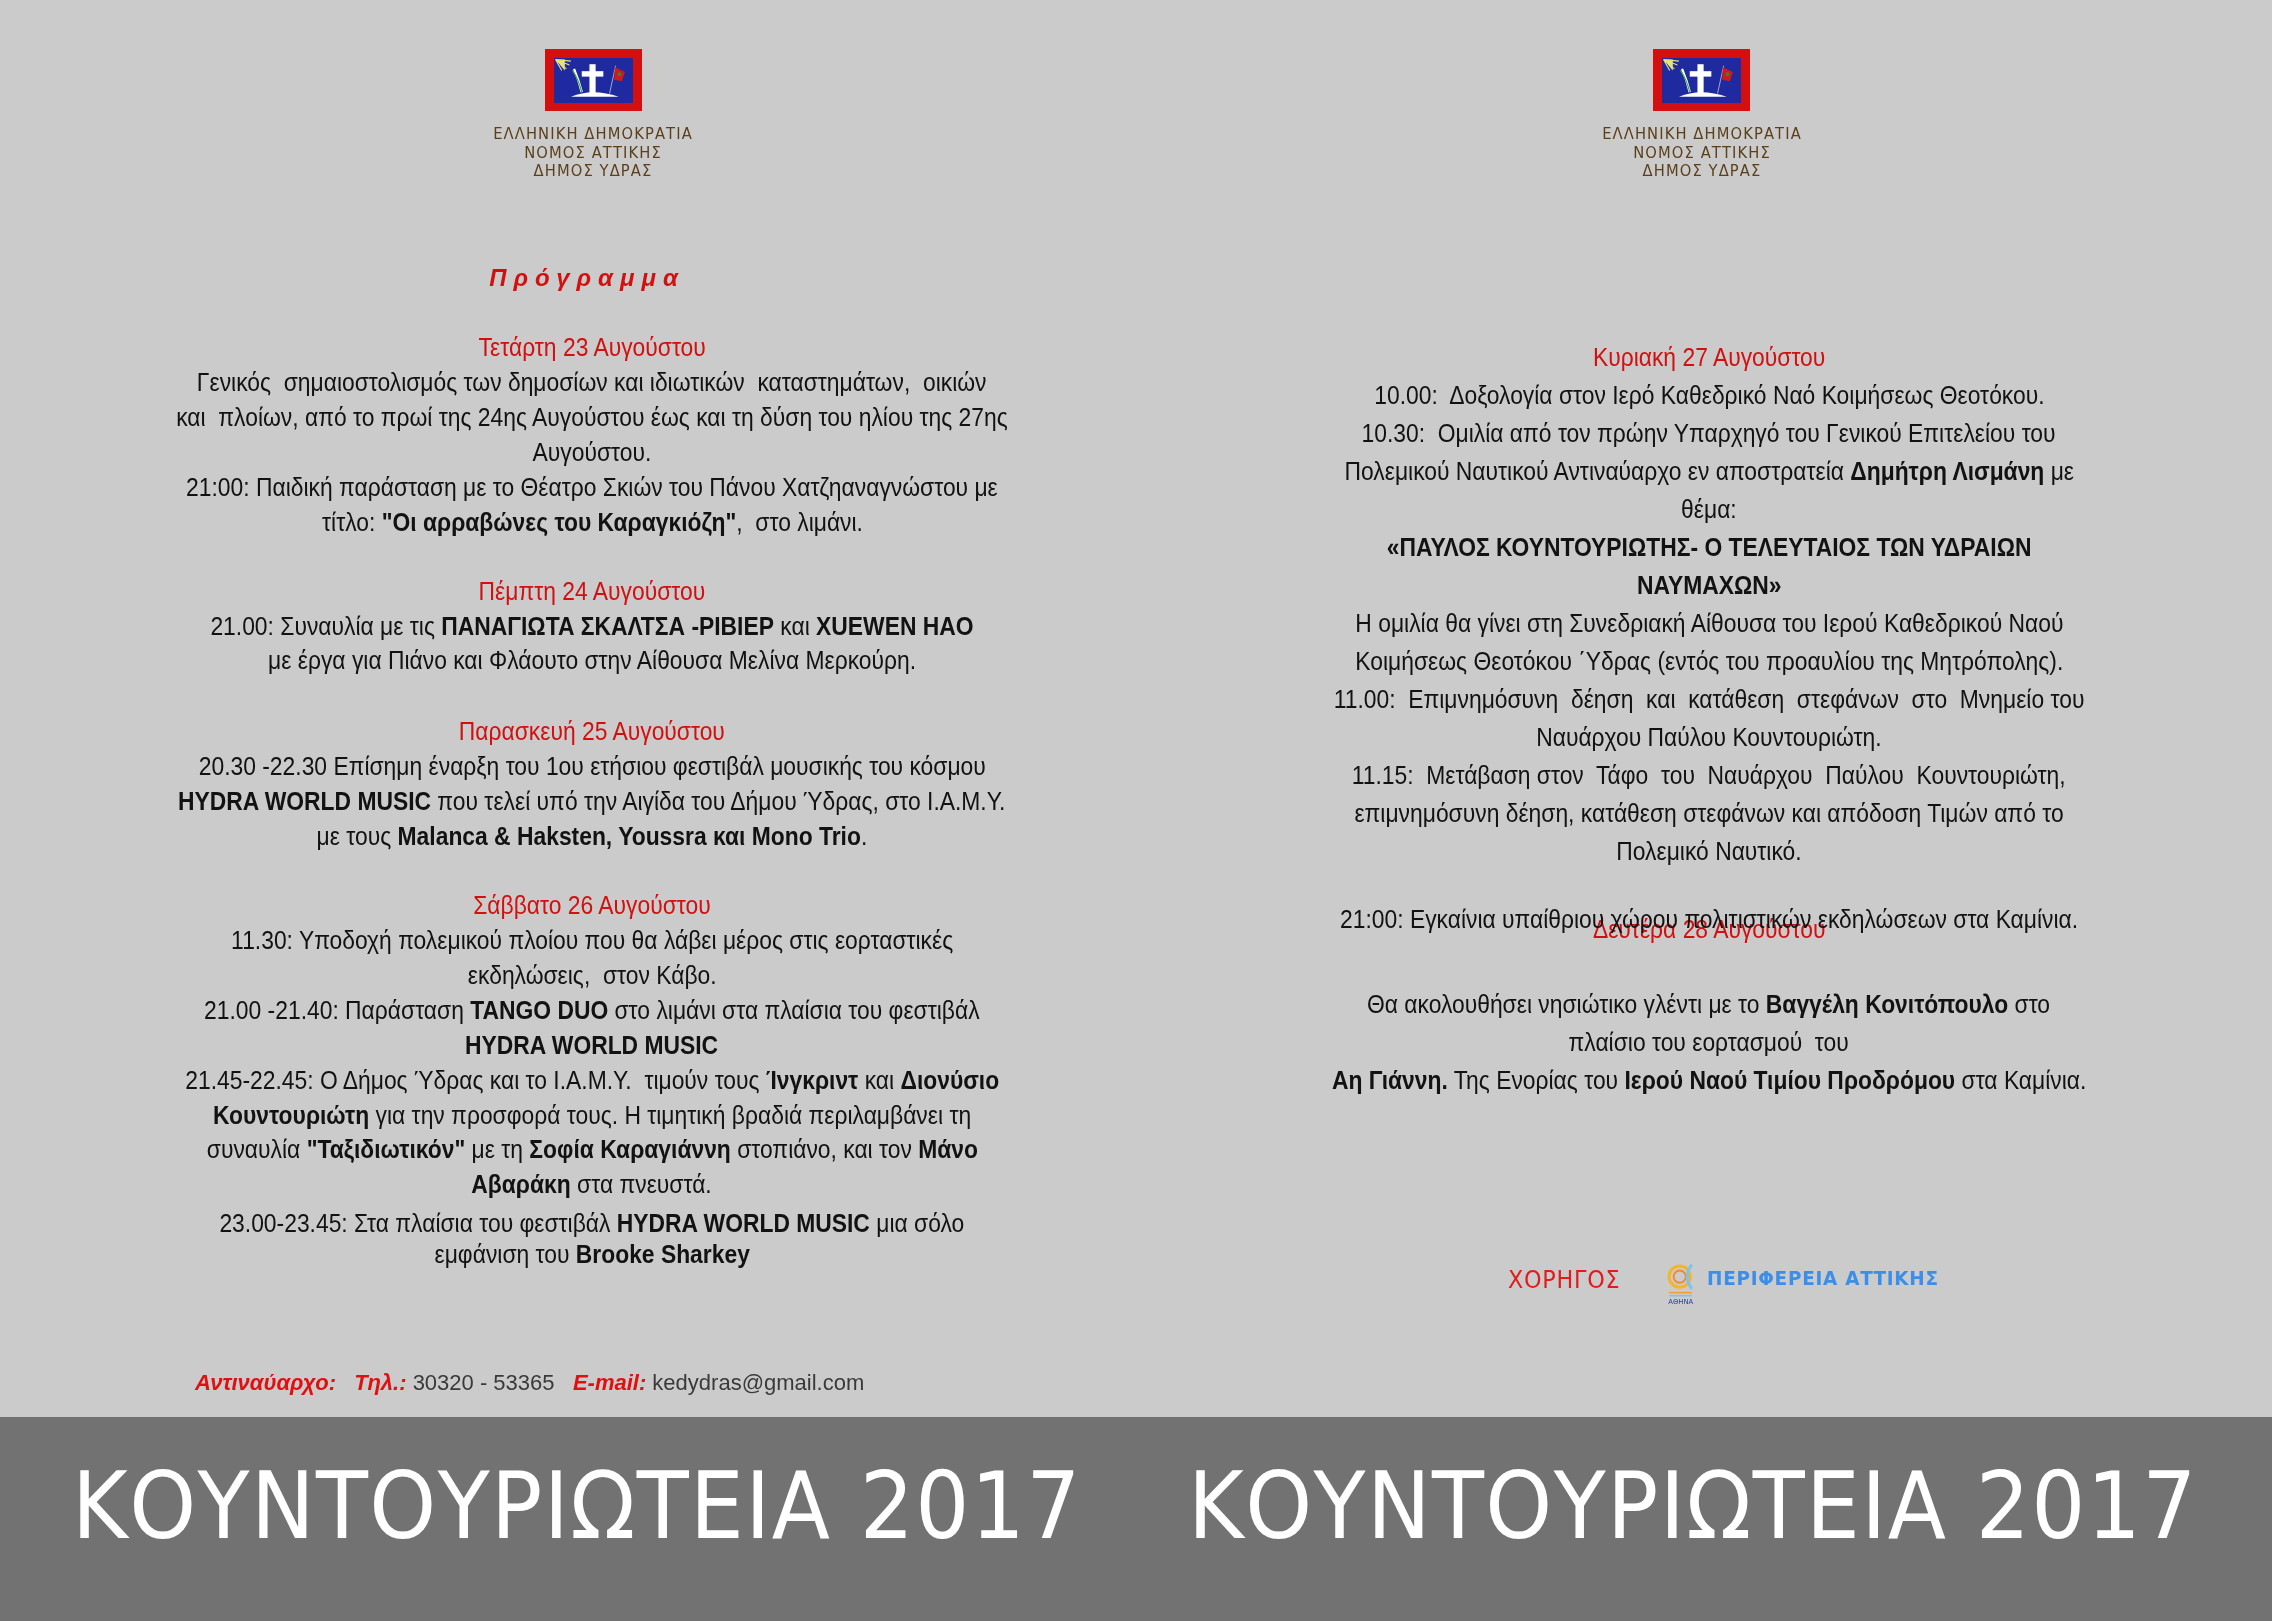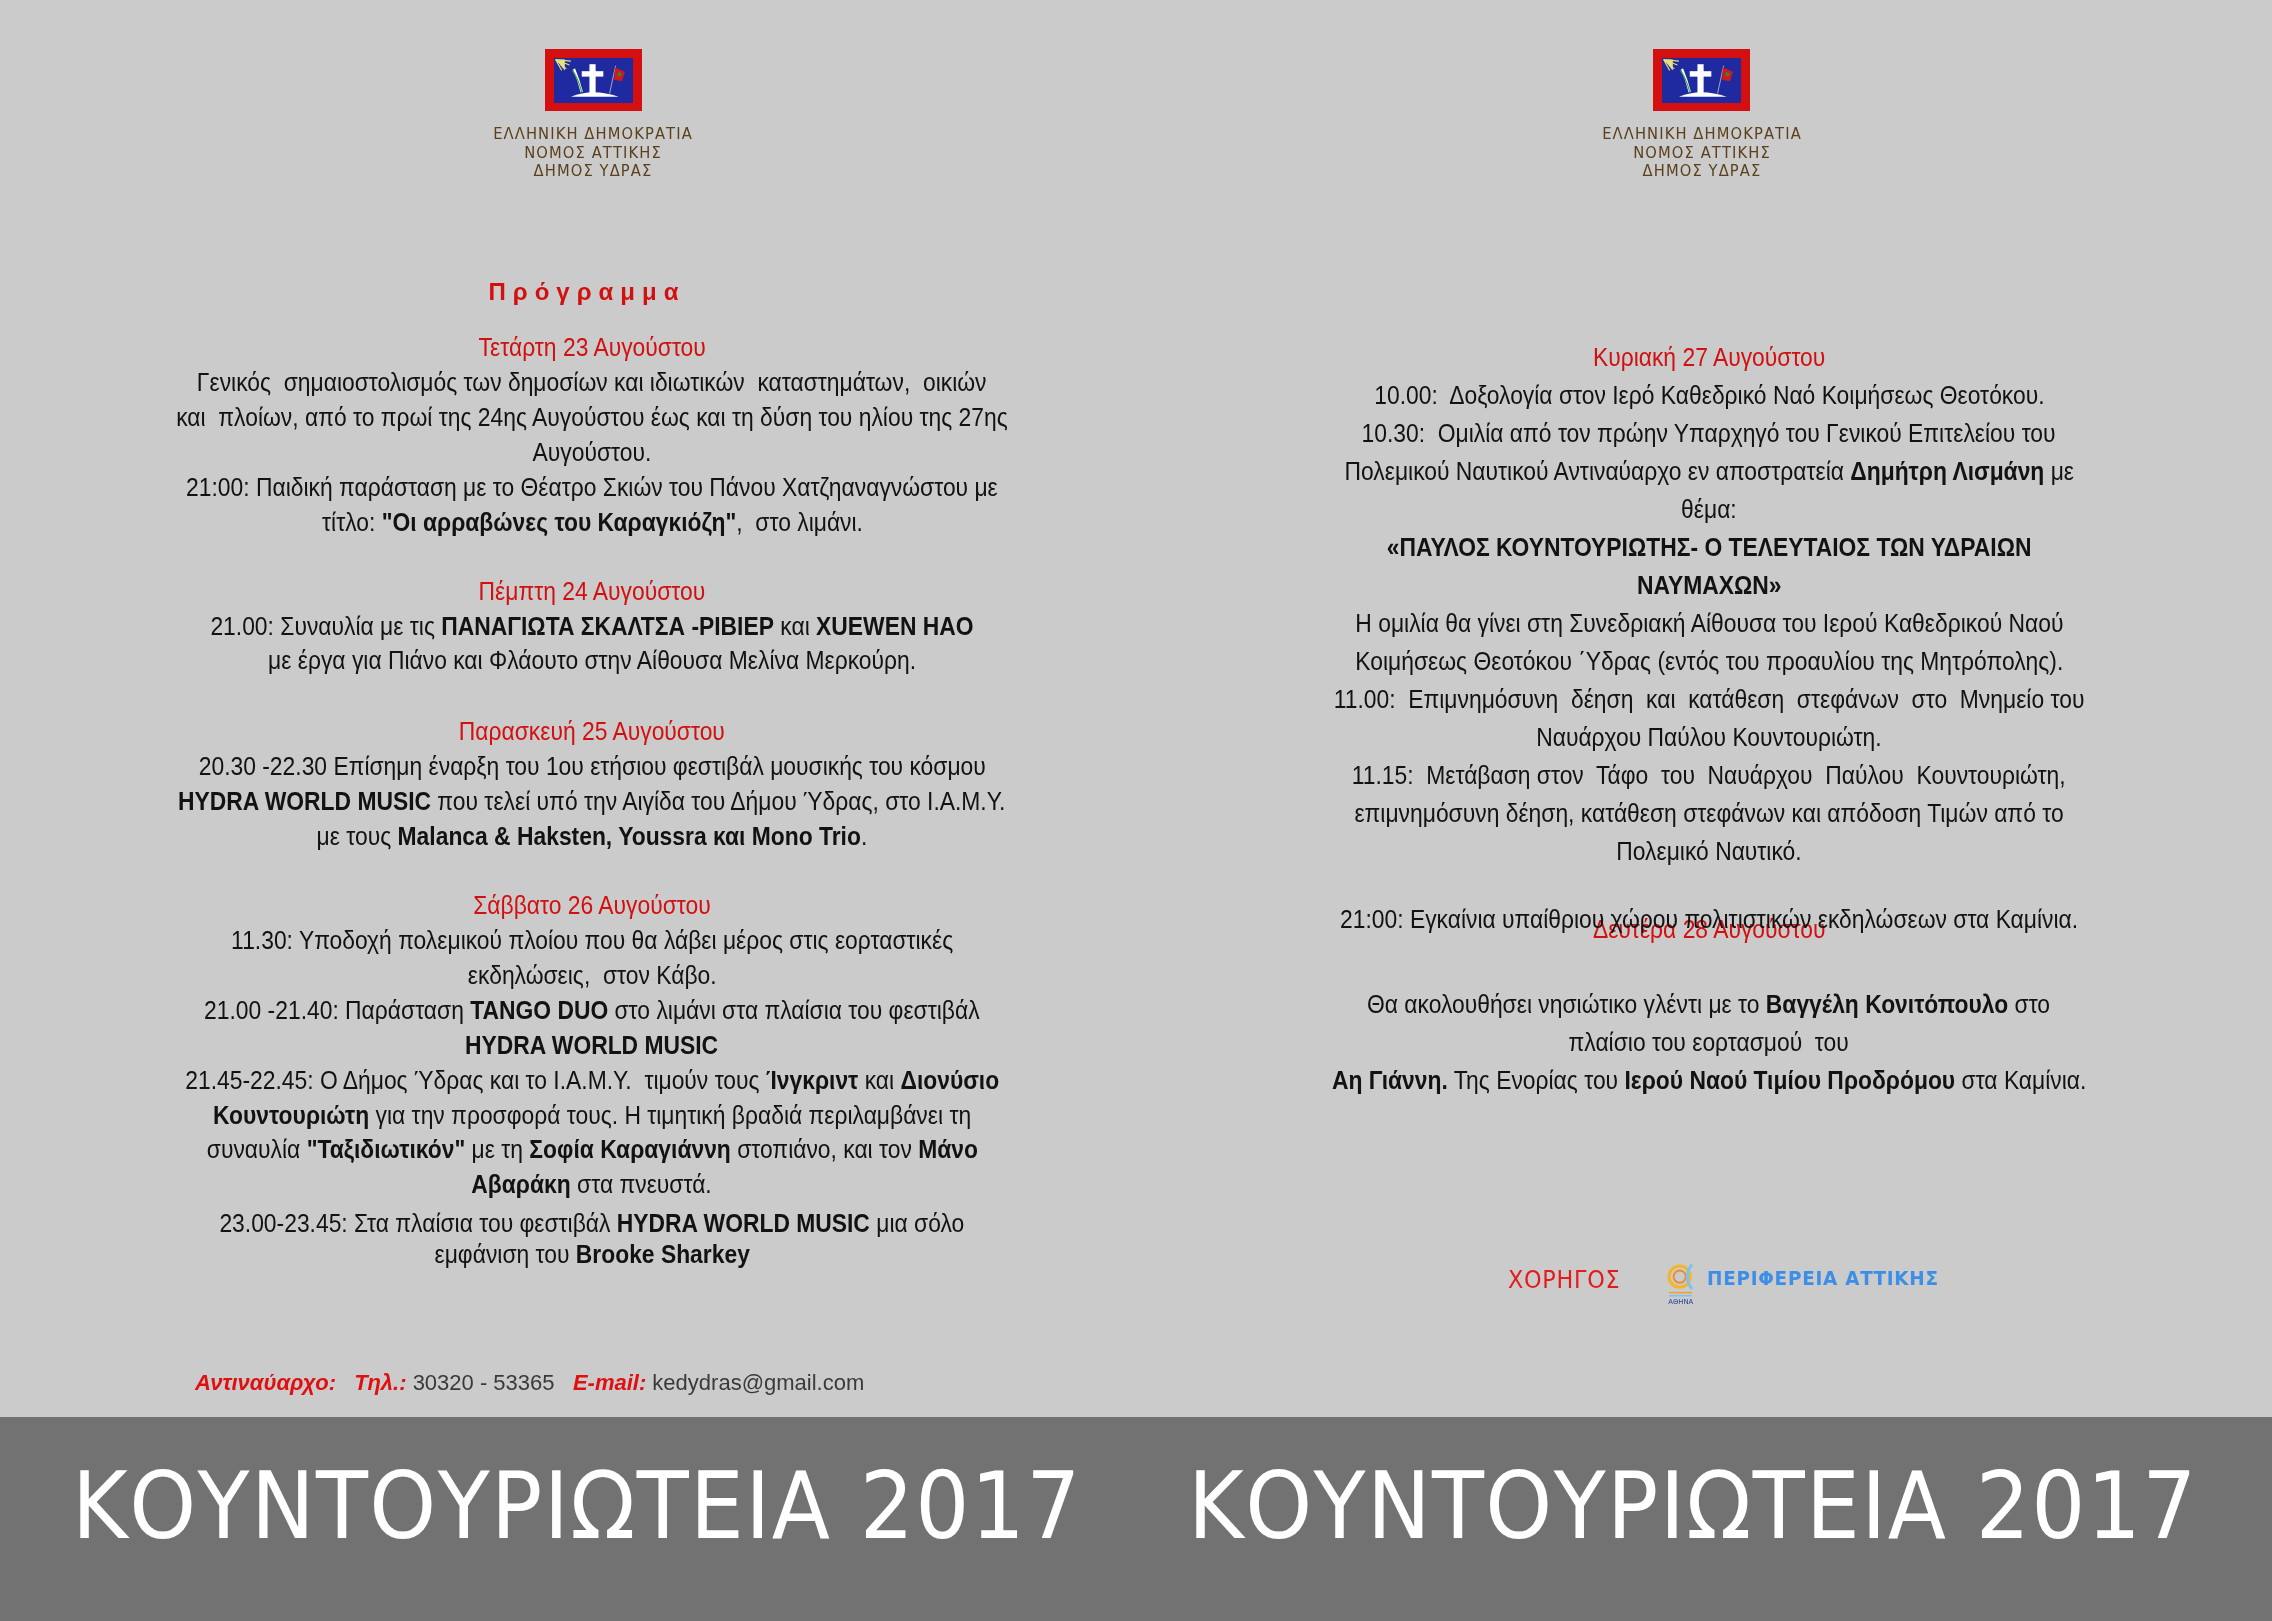--- a/index.html
+++ b/index.html
@@ -71,21 +71,21 @@
       <path d="M79 12 L92 18 L88 30 L78 28 Z" fill="#d01a1a"></path>
       <circle cx="85" cy="21" r="2.5" fill="#2d8a3a"></circle>
     </svg>
   </div>
 </div>
 <div class="gov" style="left:439px; top:125px;">
   <div>ΕΛΛΗΝΙΚΗ ΔΗΜΟΚΡΑΤΙΑ</div>
   <div>ΝΟΜΟΣ ΑΤΤΙΚΗΣ</div>
   <div>ΔΗΜΟΣ ΥΔΡΑΣ</div>
 </div>
-<div class="program-title" style="left:356px; top:276px;">Πρόγραμμα</div>
+<div class="program-title" style="left:356px; top:262px;font-style:italic;">Πρόγραμμα</div>
 
 <div class="col" id="left-col" style="left:92px; width:1000px; top:0;">
     <div class="ln day" style="top: 332px;"><span class="inner">Τετάρτη 23 Αυγούστου</span></div>
     <div class="ln" style="top: 367px;"><span class="inner"><span style="white-space: pre;">Γενικός  σημαιοστολισμός των δημοσίων και ιδιωτικών  καταστημάτων,  οικιών</span></span></div>
     <div class="ln" style="top: 402px;"><span class="inner"><span style="white-space: pre;">και  πλοίων, από το πρωί της 24ης Αυγούστου έως και τη δύση του ηλίου της 27ης</span></span></div>
     <div class="ln" style="top: 437px;"><span class="inner"><span style="white-space: pre;">Αυγούστου.</span></span></div>
     <div class="ln" style="top: 472px;"><span class="inner"><span style="white-space: pre;">21:00: Παιδική παράσταση με το Θέατρο Σκιών του Πάνου Χατζηαναγνώστου με</span></span></div>
     <div class="ln" style="top: 507px;"><span class="inner"><span style="white-space: pre;">τίτλο: </span><b style="white-space: pre;">"Οι αρραβώνες του Καραγκιόζη"</b><span style="white-space: pre;">,  στο λιμάνι.</span></span></div>
     <div class="ln day" style="top: 576px;"><span class="inner">Πέμπτη 24 Αυγούστου</span></div>
     <div class="ln" style="top: 611px;"><span class="inner"><span style="white-space: pre;">21.00: Συναυλία με τις </span><b style="white-space: pre;">ΠΑΝΑΓΙΩΤΑ ΣΚΑΛΤΣΑ -ΡΙΒΙΕΡ</b><span style="white-space: pre;"> και </span><b style="white-space: pre;">XUEWEN HAO</b></span></div>

